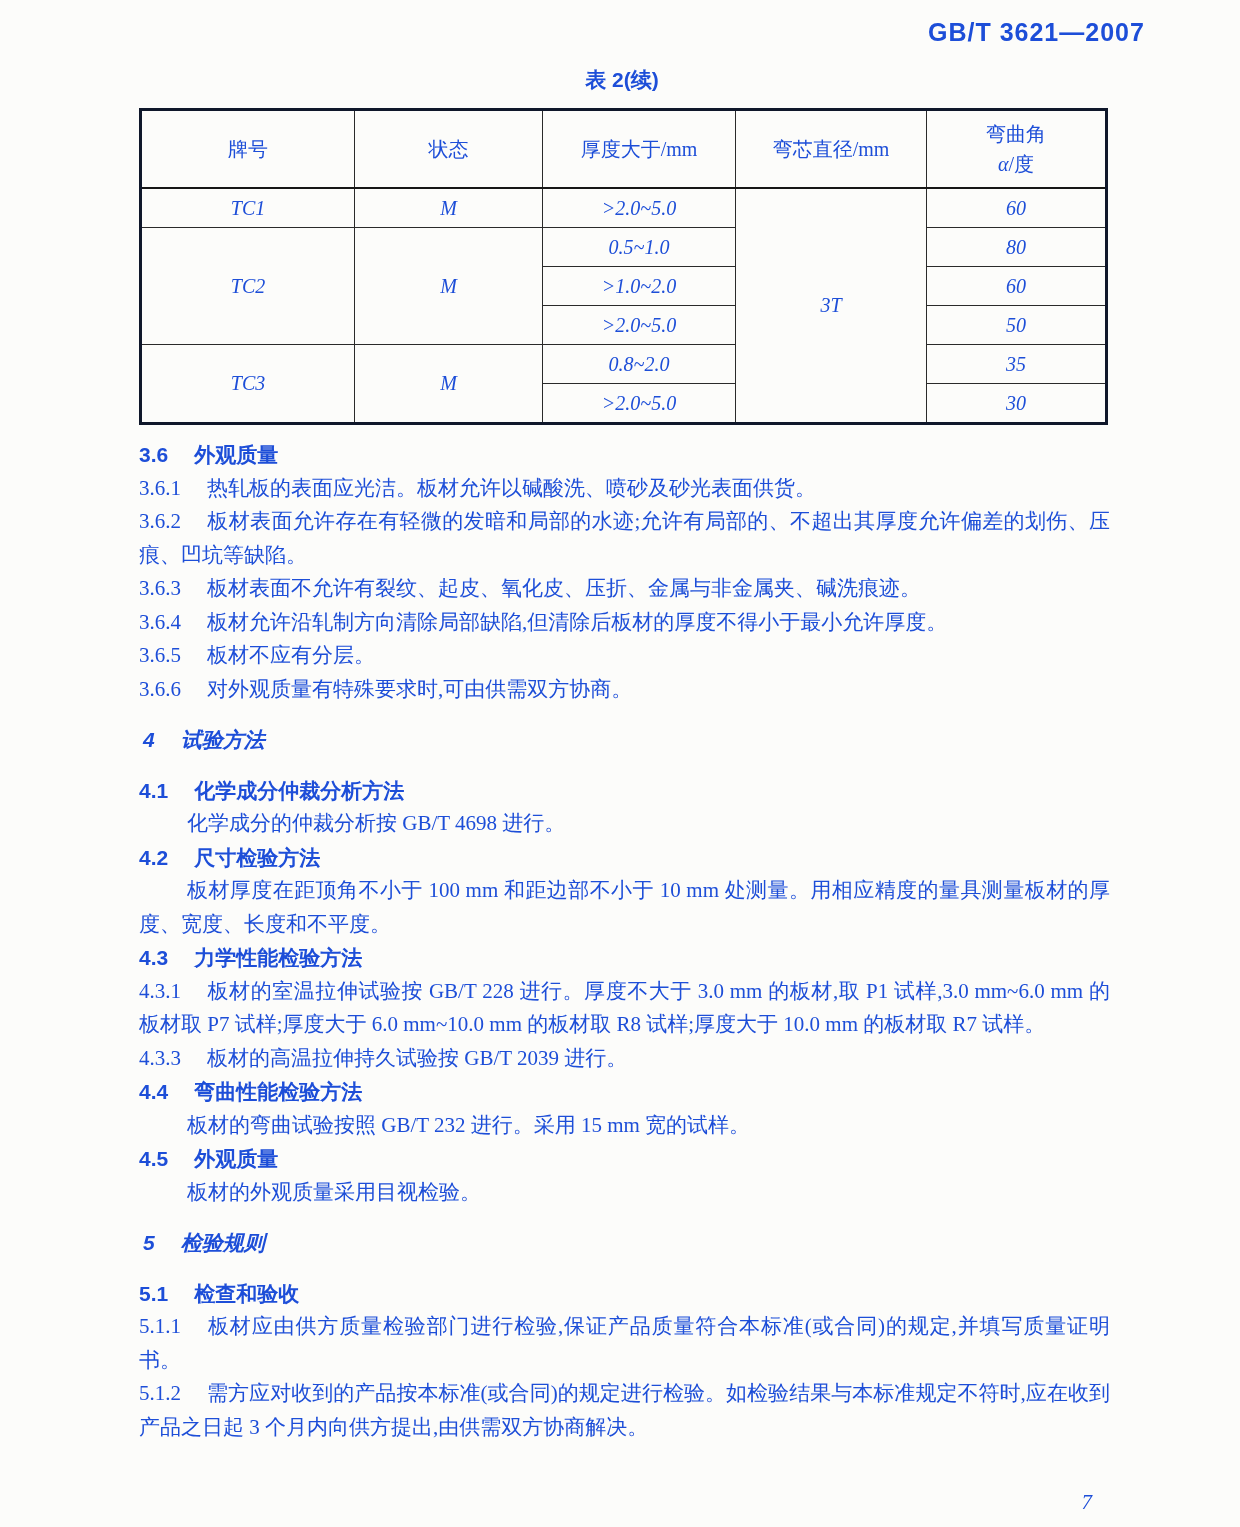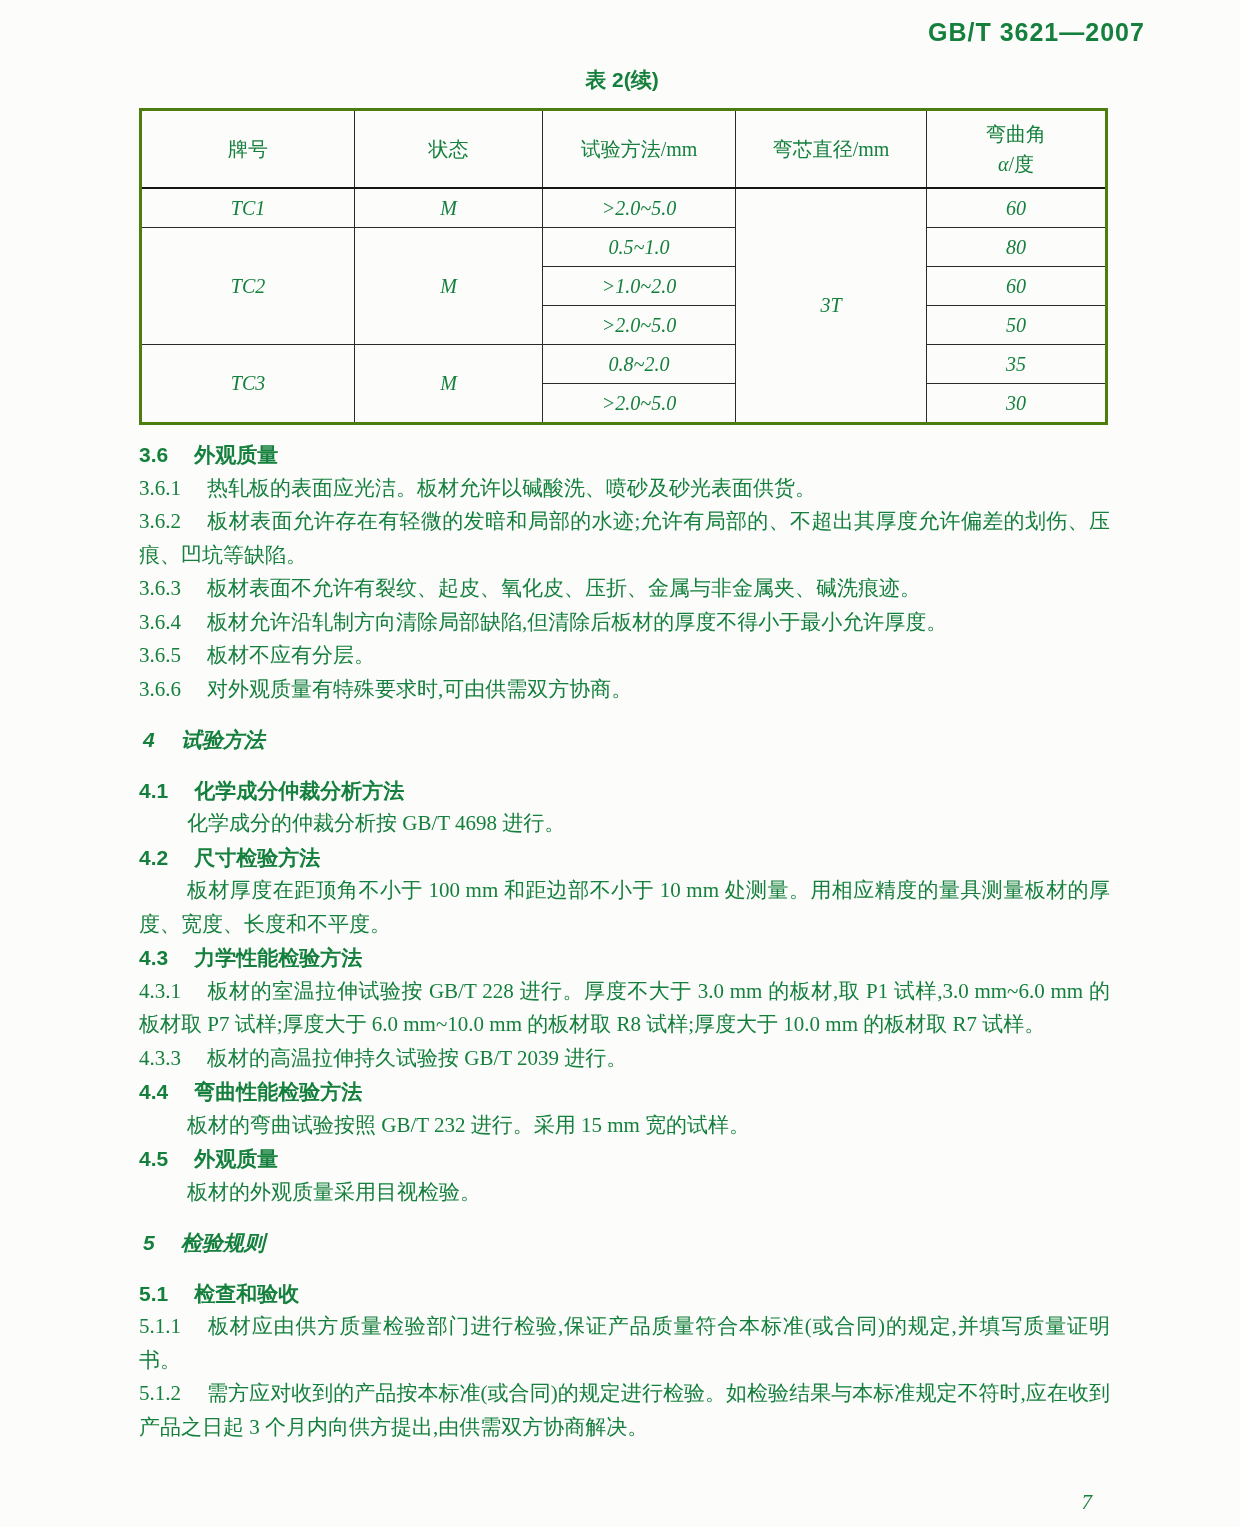--- a/index.html
+++ b/index.html
@@ -1,21 +1,21 @@
 <!DOCTYPE html>
 <html><head>
 <meta charset="utf-8">
 <style>
   html, body { margin: 0; padding: 0; background: #e8e8e8; }
   .page {
     position: relative;
     width: 1240px;
     height: 1527px;
     background: #fcfcfa;
-    color: #15803d;
+    color: #1d4ed8;
     font-family: "Liberation Serif", serif;
     overflow: hidden;
     margin: 0 auto;
   }
   .doc-header {
     position: absolute;
     top: 18px;
     left: 928px;
     font-family: "Liberation Sans", sans-serif;
     font-weight: bold;
@@ -34,21 +34,21 @@
     text-align: center;
     font-family: "Liberation Sans", sans-serif;
     font-weight: bold;
     font-size: 21px;
     margin-bottom: 14px;
   }
   table.spec {
     border-collapse: collapse;
     table-layout: fixed;
     width: 966px;
-    border: 3px solid #4d7c0f;
+    border: 3px solid #0f172a;
   }
   table.spec th, table.spec td {
     border: 1.6px solid #2a2a2a;
     text-align: center;
     vertical-align: middle;
     font-size: 20px;
     padding: 0;
     background: transparent;
   }
   table.spec thead th {
@@ -102,21 +102,21 @@
         <col style="width:214px">
           <col style="width:188px">
           <col style="width:193px">
           <col style="width:191px">
           <col style="width:180px">
       </colgroup>
       <thead>
         <tr>
           <th>牌号</th>
           <th>状态</th>
-          <th>试验方法/mm</th>
+          <th>厚度大于/mm</th>
           <th>弯芯直径/mm</th>
           <th>
             <div>弯曲角</div>
             <div><span class="alpha">α</span><span>/度</span></div>
           </th>
         </tr>
       </thead>
       <tbody>
         <tr>
           <td>TC1</td>

